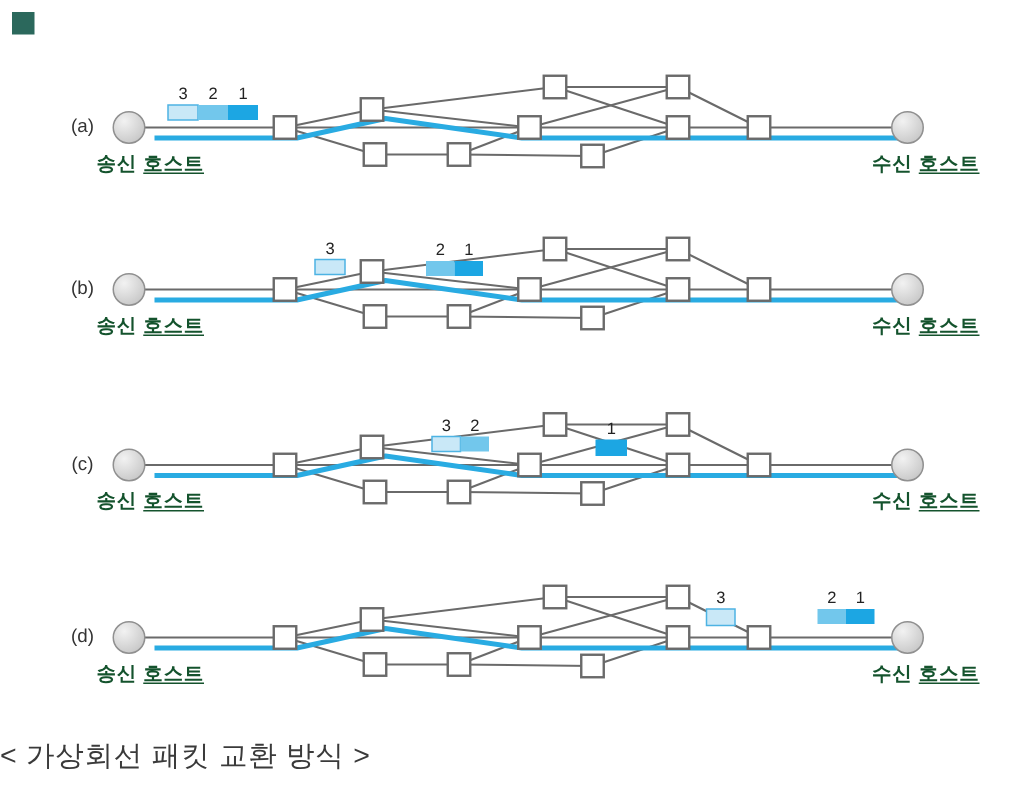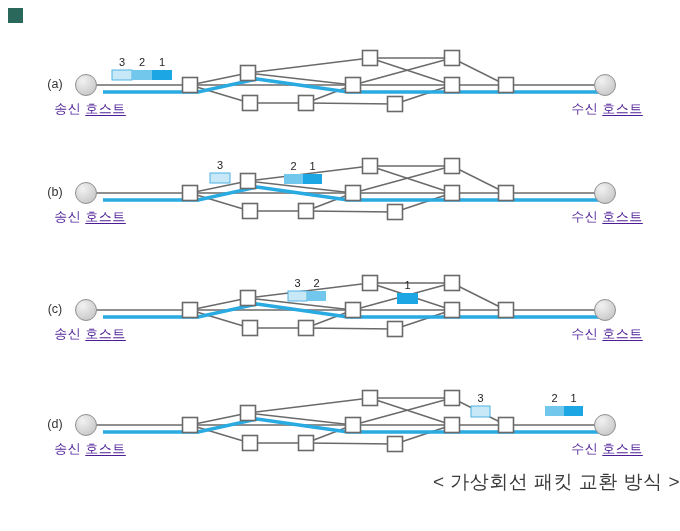--- a/index.html
+++ b/index.html
@@ -7,26 +7,26 @@
     position:relative;width:680px;height:531px;background:#ffffff;overflow:hidden;
     font-family:"Liberation Sans","DejaVu Sans",sans-serif;
   }
   .stage svg{position:absolute;left:0;top:0;}
   .corner-marker{position:absolute;left:8px;top:8px;width:15px;height:15px;}
   .row-tag{
     position:absolute;left:42px;width:26px;text-align:center;
     font-size:12.5px;color:#333333;line-height:16px;
   }
   .hlabel{
-    position:absolute;width:92px;text-align:center;white-space:nowrap;
-    font-size:13px;font-weight:normal;color:#4c1d95;letter-spacing:0.5px;line-height:15px;
+    position:absolute;width:92px;text-align:right;white-space:nowrap;
+    font-size:13px;font-weight:bold;color:#14532d;letter-spacing:0.5px;line-height:15px;
   }
   .hlabel .ul{text-decoration:underline;text-underline-offset:2px;}
   .caption{
-    position:absolute;left:0;top:469px;width:680px;text-align:right;
+    position:absolute;left:0;top:491px;width:680px;text-align:left;
     font-size:19px;color:#3a3a3a;letter-spacing:0.5px;
   }
 </style>
 </head>
 <body>
 
 <div class="stage">
 
   <div class="corner-marker" style="background: rgb(43, 104, 92);"></div>
 

